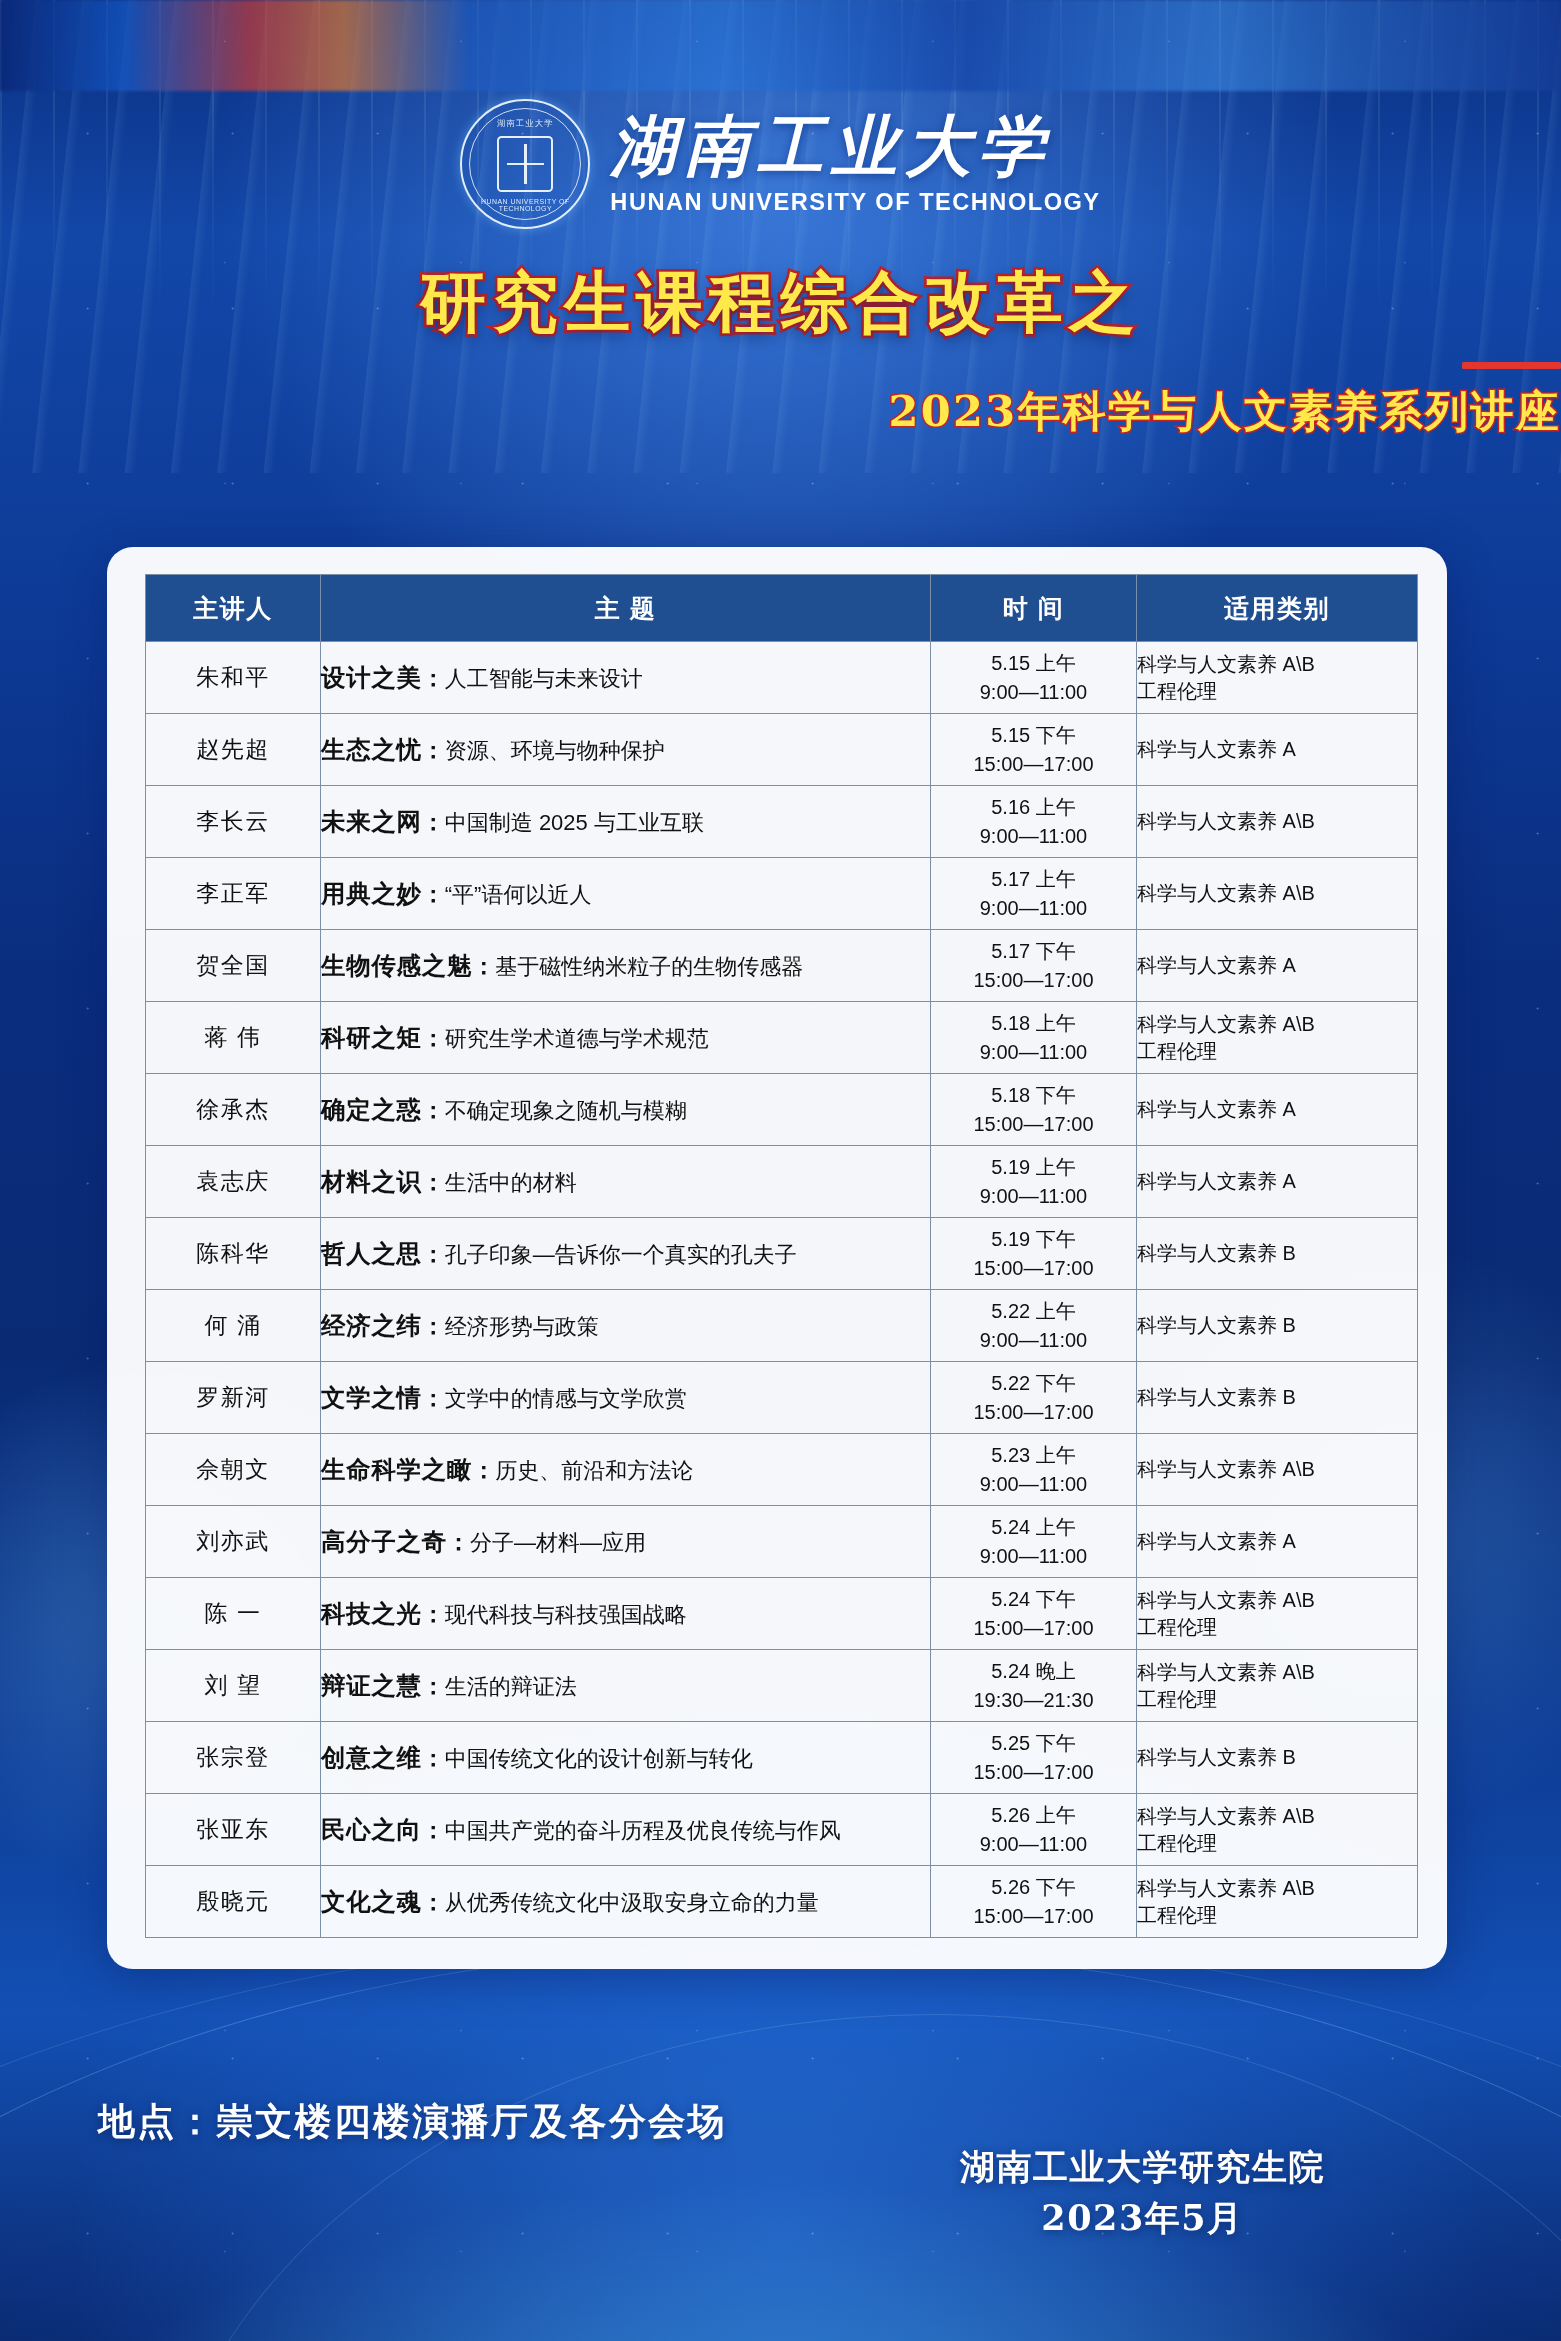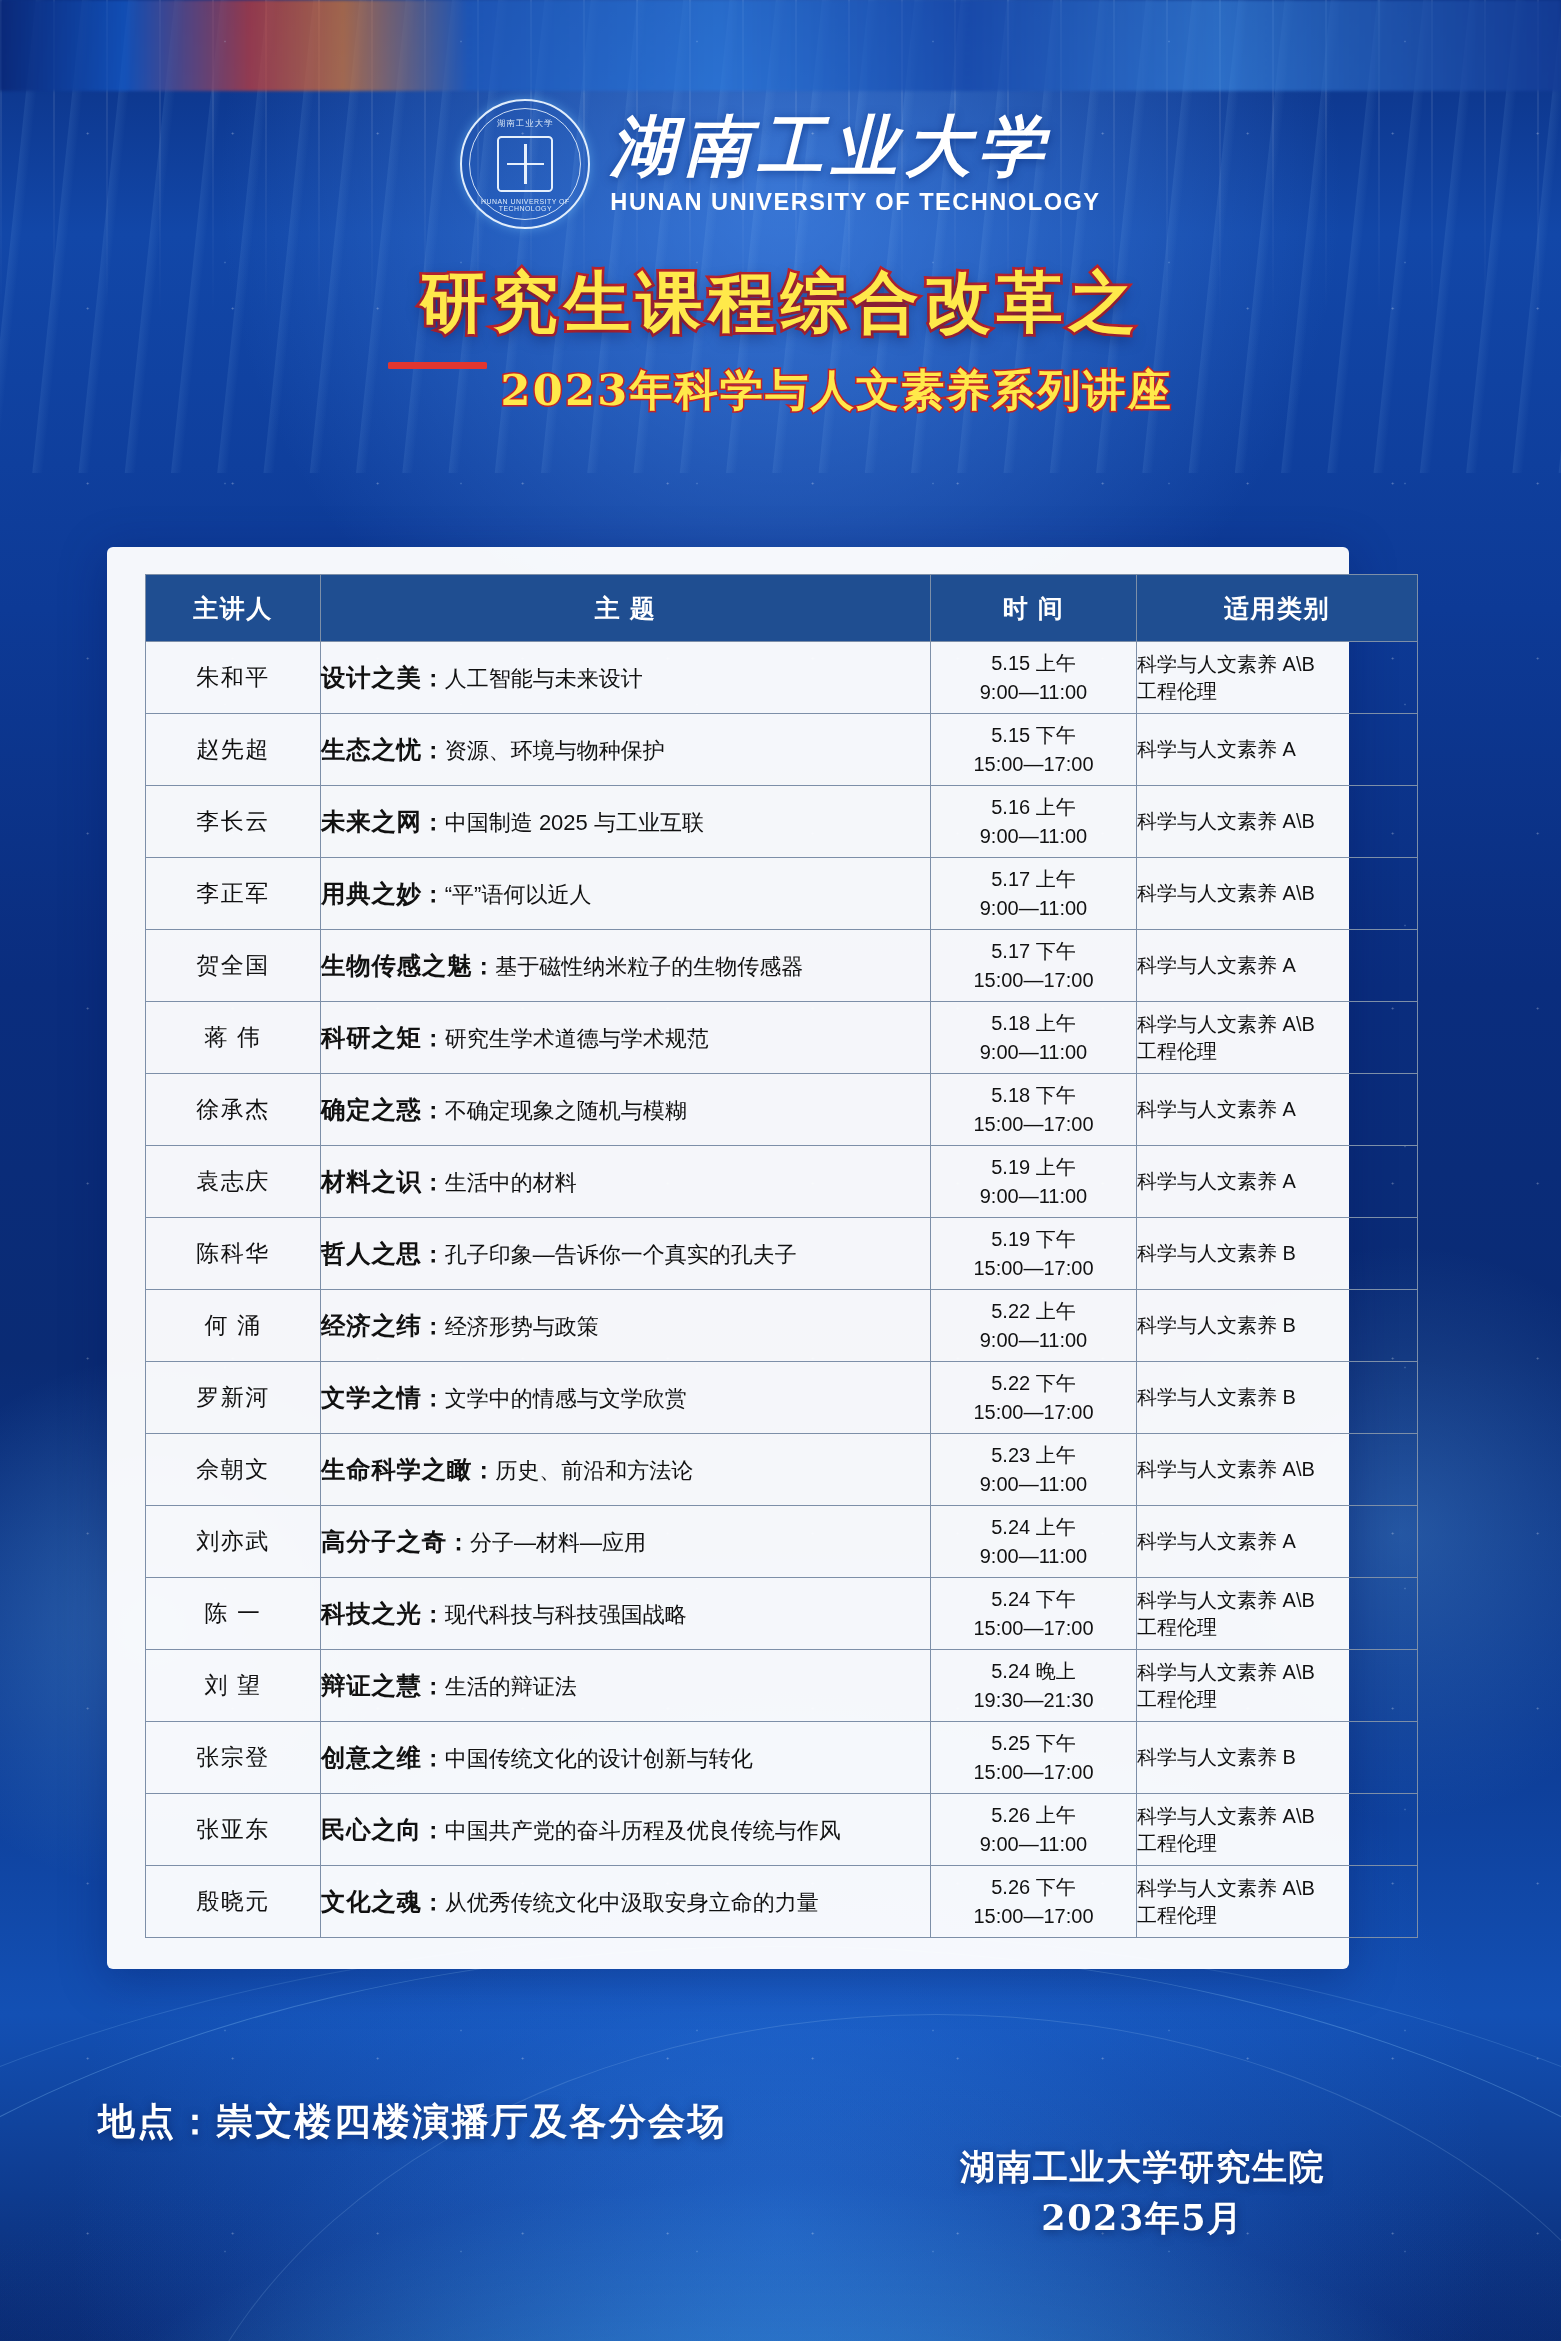--- a/index.html
+++ b/index.html
@@ -182,23 +182,24 @@
     font-weight: bold;
     letter-spacing: 6.1px;
     color: #ffe94a;
     -webkit-text-stroke: 5.3px #c1232a;
     paint-order: stroke fill;
     text-shadow: 0 4.6px 13.7px rgba(0,20,80,0.55);
   }
   .title-sub-row {
     margin-top: 13.7px;
     display: flex;
-    align-items: flex-start;
+    align-items: flex-end;
     justify-content: center;
     gap: 13.7px;
+    flex-direction: column;
   }
   .title-dash {
     width: 99px; height: 7.6px;
     background: #e2362f;
     border-radius: 1.5px;
   }
   .title-sub {
     font-family: "DejaVu Serif", "Liberation Serif", serif;
     font-size: 43px;
     font-weight: bold;
@@ -206,23 +207,23 @@
     color: #ffe94a;
     -webkit-text-stroke: 3px #c1232a;
     paint-order: stroke fill;
   }
 
   
   .card {
     position: absolute;
     left: 107px;
     top: 547px;
-    width: 1242px;
+    width: 1340px;
     background: rgba(255,255,255,0.96);
-    border-radius: 6px;
+    border-radius: 26px;
     padding: 27.4px 38px 30.5px 38px;
     box-shadow: 0 9.1px 46px rgba(0,20,90,0.35);
   }
   table.schedule {
     width: 100%;
     border-collapse: collapse;
     table-layout: fixed;
   }
   table.schedule th, table.schedule td {
     border: 0.8px solid #7d8fa8;

